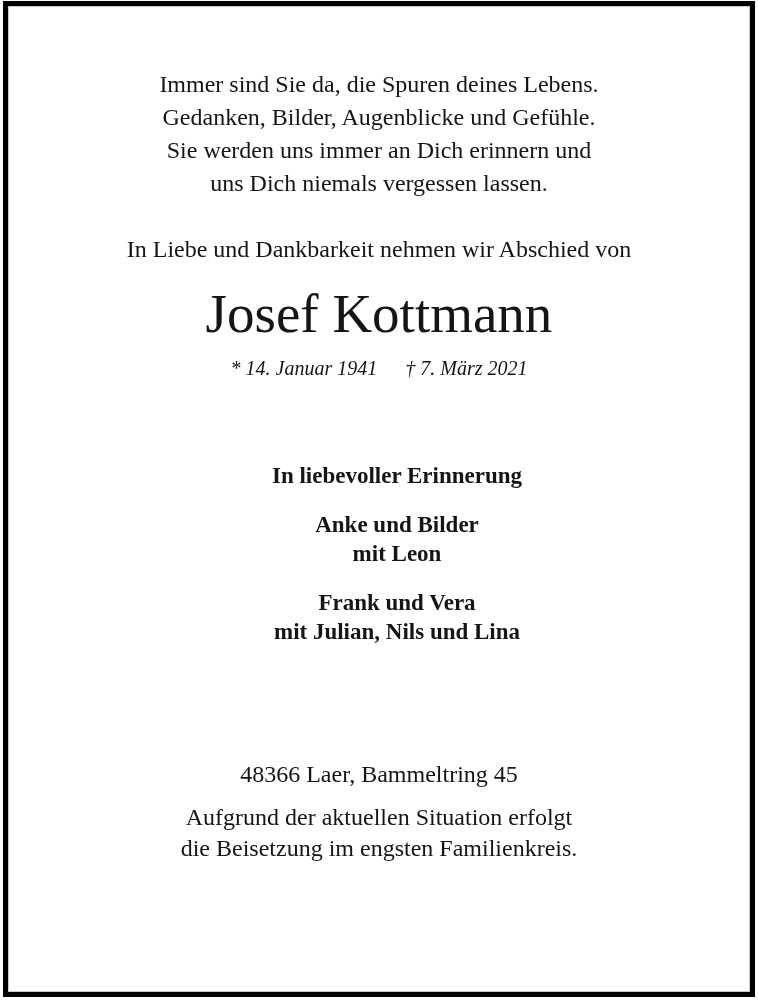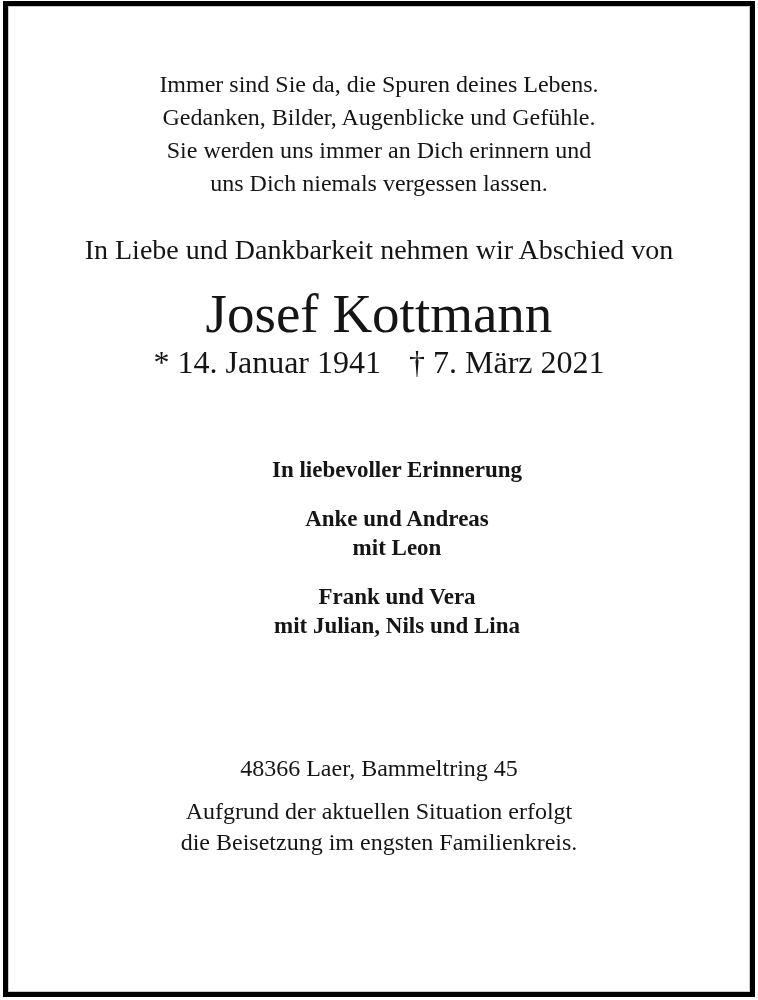--- a/index.html
+++ b/index.html
@@ -38,32 +38,34 @@
     color: #151515;
     text-align: center;
   }
   .poem {
     margin-top: 62px;
     font-size: 24px;
     line-height: 33px;
   }
   .intro {
     margin-top: 33px;
-    font-size: 28px;
+    font-size: 24px;
     line-height: 33px;
   }
   .deceased-name {
     margin-top: 16px;
     font-size: 55px;
     line-height: 64px;
     font-weight: 400;
   }
   .dates {
-    font-size: 32px;
+    margin-top: 6px;
+    font-size: 20px;
     line-height: 32px;
+    font-style: italic;
   }
   .dates .death {
     margin-left: 28px;
   }
   .memorial {
     margin-top: 77px;
     font-weight: 700;
     font-size: 23px;
     line-height: 29px;
   }
@@ -107,21 +109,21 @@
 
     <div class="deceased-name">Josef Kottmann</div>
 
     <div class="dates">
       <span class="birth">* 14. Januar 1941</span><span class="death">† 7. März 2021</span>
     </div>
 
     <div class="memorial">
       <div class="block">In liebevoller Erinnerung</div>
       <div class="block">
-        <div>Anke und Andreas</div>
+        <div>Anke und Bilder</div>
         <div>mit Leon</div>
       </div>
       <div class="block">
         <div>Frank und Vera</div>
         <div>mit Julian, Nils und Lina</div>
       </div>
     </div>
 
     <div class="address">48366 Laer, Bammeltring 45</div>
 

